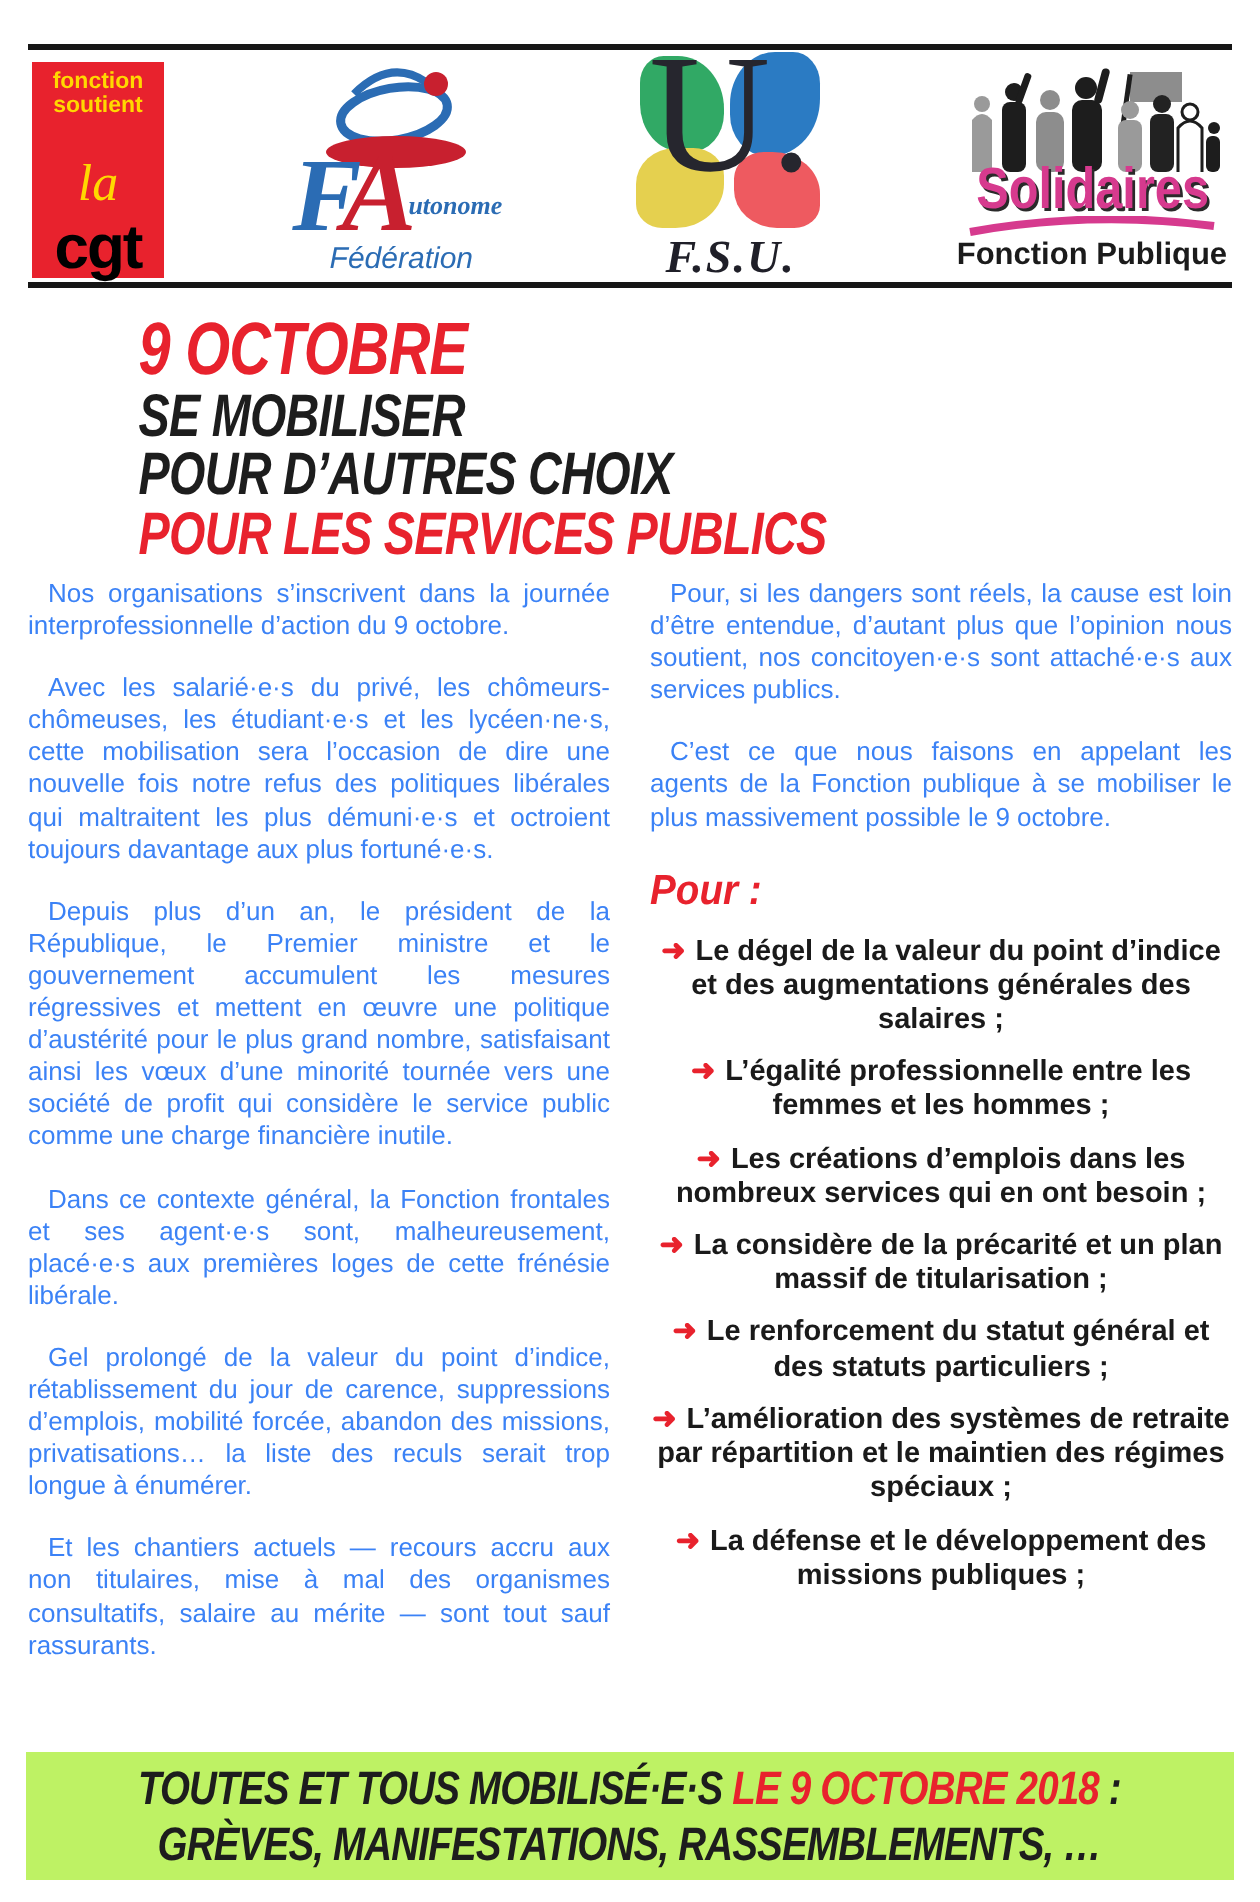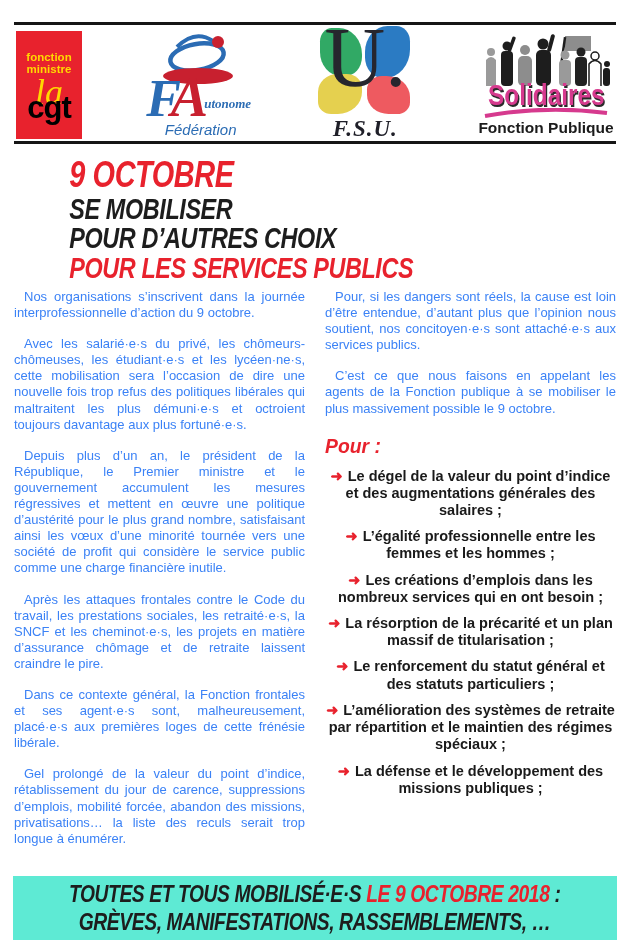--- a/index.html
+++ b/index.html
@@ -6,23 +6,23 @@
   .page{position:relative;width:630px;height:951px;background:#ffffff;overflow:hidden;
         font-family:"Liberation Sans",sans-serif;}
   .rule{margin:0 14px;border-top:3px solid #161616;}
   .rule.top{margin-top:22px;}
 
   
   .logos{height:112px;margin-top:4px;padding:0 16px;display:flex;align-items:center;justify-content:space-between;}
   .logo{display:flex;flex-direction:column;align-items:center;justify-content:center;}
 
   
-  .cgt-block{width:66px;height:108px;background:#e8222d;text-align:center;padding-top:5px;box-sizing:border-box;}
+  .cgt-block{width:66px;height:108px;background:#e8222d;text-align:center;padding-top:5px;box-sizing:border-box;justify-content:space-between;}
   .cgt-fp{color:#ffd800;font-weight:bold;font-size:11.5px;line-height:11.5px;}
-  .cgt-la{font-family:"Liberation Serif",serif;font-style:italic;color:#ffd800;font-size:36px;line-height:22px;margin-top:6px;margin-bottom:-10px;}
+  .cgt-la{font-family:"Liberation Serif",serif;font-style:italic;color:#ffd800;font-size:26px;line-height:22px;margin-top:6px;margin-bottom:-10px;}
   .cgt-word{color:#000000;font-weight:bold;font-size:31px;line-height:30px;letter-spacing:-1px;}
 
   
   .fa-box{width:108px;}
   .fa-letters{line-height:1;margin-top:-16px;text-align:center;font-style:italic;font-weight:bold;white-space:nowrap;font-family:Liberation Serif, serif;}
   .fa-f{font-size:52px;color:#2b6cb4;}
   .fa-a{font-size:56px;color:#c8202f;margin-left:-10px;}
   .fa-aut{font-size:13px;color:#2b6cb4;vertical-align:8px;margin-left:-4px;}
   .fa-fed{font-size:15px;color:#2b6cb4;font-style:italic;margin-top:-4px;text-align:left;padding-left:4px;}
 
@@ -61,39 +61,39 @@
   .columns{display:flex;gap:20px;padding:0 14px;margin-top:6px;height:570px;overflow:hidden;}
   .col{flex:1;min-width:0;}
   .col p{font-size:13px;line-height:16.1px;color:#3b82f6;text-align:justify;text-indent:10px;
          margin:0 0 15px 0;hyphens:auto;-webkit-hyphens:auto;}
   .pour{color:#e8222d;font-weight:bold;font-style:italic;font-size:21px;margin:2px 0 10px 0;
         display:inline-block;transform:scaleX(0.92);transform-origin:left;}
   .bullet{font-weight:bold;color:#1a1a1a;font-size:14.5px;line-height:17.2px;margin-bottom:9px;text-align:center;}
   .arrow{color:#e8222d;margin-right:5px;font-weight:bold;}
 
   
-  .banner{margin:17px 13px 0 13px;background:#5eead4;height:64px;display:flex;flex-direction:column;
+  .banner{margin:17px 13px 0 13px;background:#bef264;height:64px;display:flex;flex-direction:column;
           align-items:center;justify-content:center;}
   .banner-line{font-weight:bold;font-style:italic;font-size:23.5px;line-height:28px;color:#1d1d1d;
                transform:scaleX(0.82);white-space:nowrap;letter-spacing:-0.5px;}
   .banner-red{color:#e8222d;}
 </style>
 </head>
 <body>
 
 <div class="page">
 
   <div class="rule top"></div>
 
   <header class="logos">
 
     <div class="logo cgt-block">
       <div class="cgt-fp">
         <span>fonction</span><br>
-        <span>ministre</span>
+        <span>soutient</span>
       </div>
       <div class="cgt-la">la</div>
       <div class="cgt-word">cgt</div>
     </div>
 
     <div class="logo fa-box">
       <svg width="100" height="52" viewBox="0 0 100 52">
         <path d="M28 14 Q46 -4 64 8" stroke="#2b6cb4" stroke-width="4" fill="none"></path>
         <ellipse cx="48" cy="24" rx="27" ry="13" fill="none" stroke="#2b6cb4" stroke-width="4.5" transform="rotate(-10 48 24)"></ellipse>
         <circle cx="69" cy="9" r="6" fill="#c8202f"></circle>
@@ -155,38 +155,37 @@
     <span class="tline t1">9 OCTOBRE</span>
     <span class="tline t2">SE MOBILISER</span>
     <span class="tline t3">POUR D’AUTRES CHOIX</span>
     <span class="tline t4">POUR LES SERVICES PUBLICS</span>
   </section>
 
   <section class="columns">
 
     <div class="col">
       <p>Nos organisations s’inscrivent dans la journée interprofessionnelle d’action du 9 octobre.</p>
-      <p>Avec les salarié·e·s du privé, les chômeurs-chômeuses, les étudiant·e·s et les lycéen·ne·s, cette mobilisation sera l’occasion de dire une nouvelle fois trop refus des politiques libérales qui maltraitent les plus démuni·e·s et octroient toujours davantage aux plus fortuné·e·s.</p>
+      <p>Avec les salarié·e·s du privé, les chômeurs-chômeuses, les étudiant·e·s et les lycéen·ne·s, cette mobilisation sera l’occasion de dire une nouvelle fois notre refus des politiques libérales qui maltraitent les plus démuni·e·s et octroient toujours davantage aux plus fortuné·e·s.</p>
       <p>Depuis plus d’un an, le président de la République, le Premier ministre et le gouvernement accumulent les mesures régressives et mettent en œuvre une politique d’austérité pour le plus grand nombre, satisfaisant ainsi les vœux d’une minorité tournée vers une société de profit qui considère le service public comme une charge financière inutile.</p>
-      <p>Après les attaques frontales contre le Code du travail, les prestations sociales, les retraité·e·s, la SNCF et les cheminot·e·s, les projets en matière d’assurance chômage et de retraite laissent craindre le pire.</p>
       <p>Dans ce contexte général, la Fonction frontales et ses agent·e·s sont, malheureusement, placé·e·s aux premières loges de cette frénésie libérale.</p>
       <p>Gel prolongé de la valeur du point d’indice, rétablissement du jour de carence, suppressions d’emplois, mobilité forcée, abandon des missions, privatisations… la liste des reculs serait trop longue à énumérer.</p>
       <p>Et les chantiers actuels — recours accru aux non titulaires, mise à mal des organismes consultatifs, salaire au mérite — sont tout sauf rassurants.</p>
     </div>
 
     <div class="col">
       <p>Pour, si les dangers sont réels, la cause est loin d’être entendue, d’autant plus que l’opinion nous soutient, nos concitoyen·e·s sont attaché·e·s aux services publics.</p>
       <p>C’est ce que nous faisons en appelant les agents de la Fonction publique à se mobiliser le plus massivement possible le 9 octobre.</p>
 
       <div class="pour">Pour :</div>
 
       <div class="bullet"><span class="arrow">➜</span><span>Le dégel de la valeur du point d’indice et des augmentations générales des salaires ;</span></div>
       <div class="bullet"><span class="arrow">➜</span><span>L’égalité professionnelle entre les femmes et les hommes ;</span></div>
       <div class="bullet"><span class="arrow">➜</span><span>Les créations d’emplois dans les nombreux services qui en ont besoin ;</span></div>
-      <div class="bullet"><span class="arrow">➜</span><span>La résorption de la précarité et un plan massif de titularisation ;</span></div>
+      <div class="bullet"><span class="arrow">➜</span><span>La considère de la précarité et un plan massif de titularisation ;</span></div>
       <div class="bullet"><span class="arrow">➜</span><span>Le renforcement du statut général et des statuts particuliers ;</span></div>
       <div class="bullet"><span class="arrow">➜</span><span>L’amélioration des systèmes de retraite par répartition et le maintien des régimes spéciaux ;</span></div>
       <div class="bullet"><span class="arrow">➜</span><span>La défense et le développement des missions publiques ;</span></div>
       
     </div>
 
   </section>
 
   <footer class="banner">
     <div class="banner-line">

